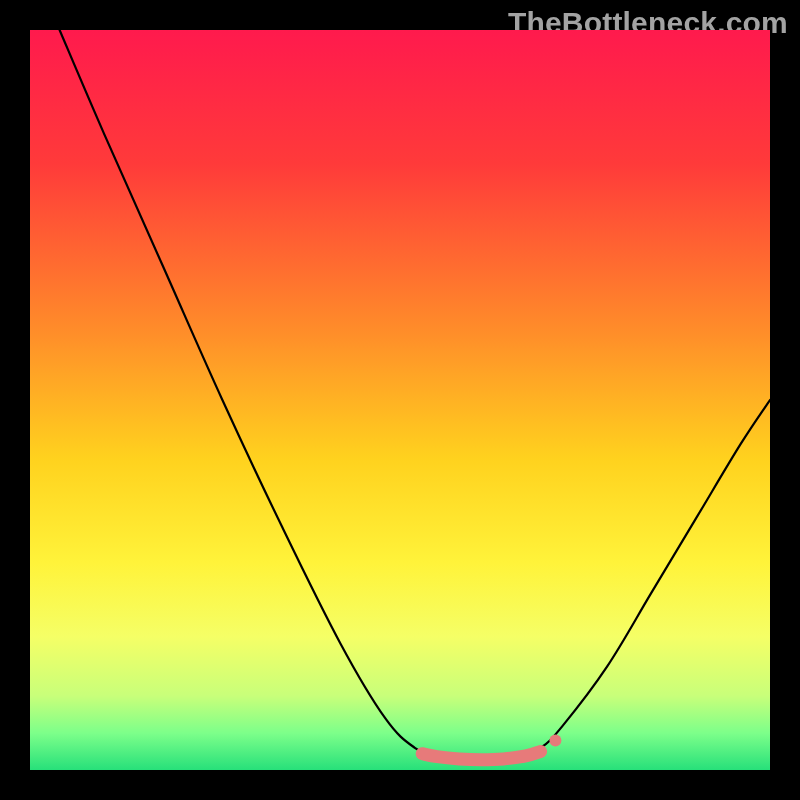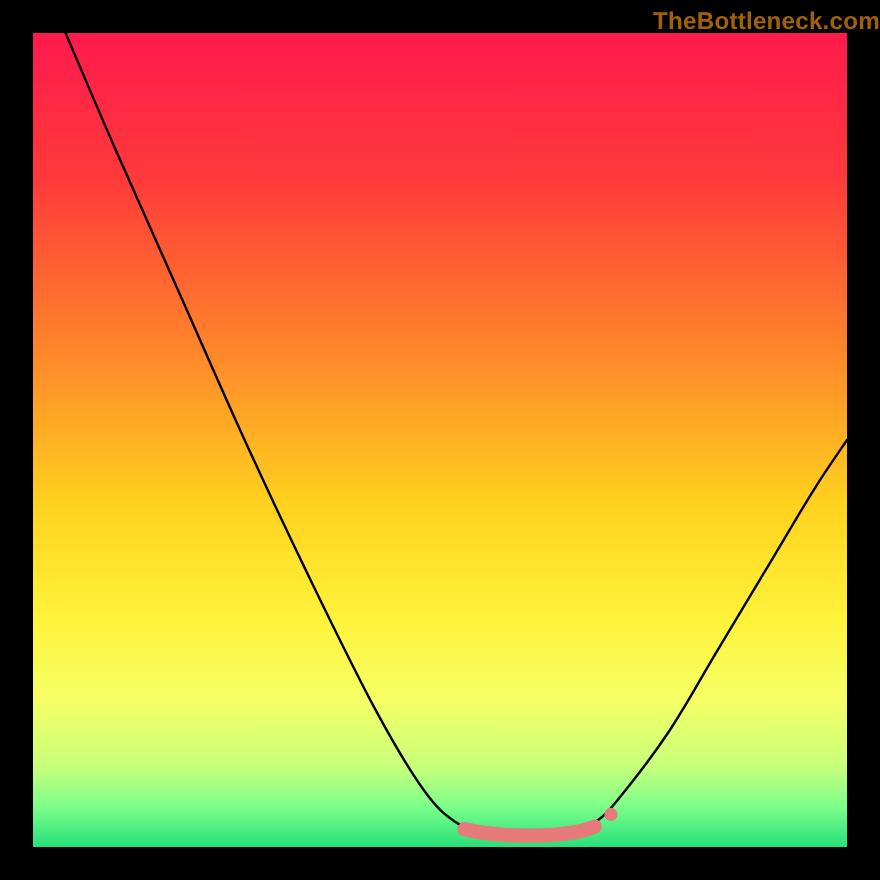--- a/index.html
+++ b/index.html
@@ -19,25 +19,25 @@
   .plot-area {
     position: absolute;
     left: 30px;
     top: 30px;
     width: 740px;
     height: 740px;
   }
   .watermark {
     position: absolute;
     top: 6px;
-    right: 0;
+    right: 12px;
     font-family: Arial, Helvetica, sans-serif;
-    font-size: 22px;
+    font-size: 30px;
     font-weight: 600;
-    color: #a16207;
+    color: #a3a3a3;
     letter-spacing: 0.2px;
   }
   svg { display: block; }
 </style>
 </head>
 <body>
 
 <div class="frame">
   <div class="watermark">TheBottleneck.com</div>
   <div class="plot-area">

